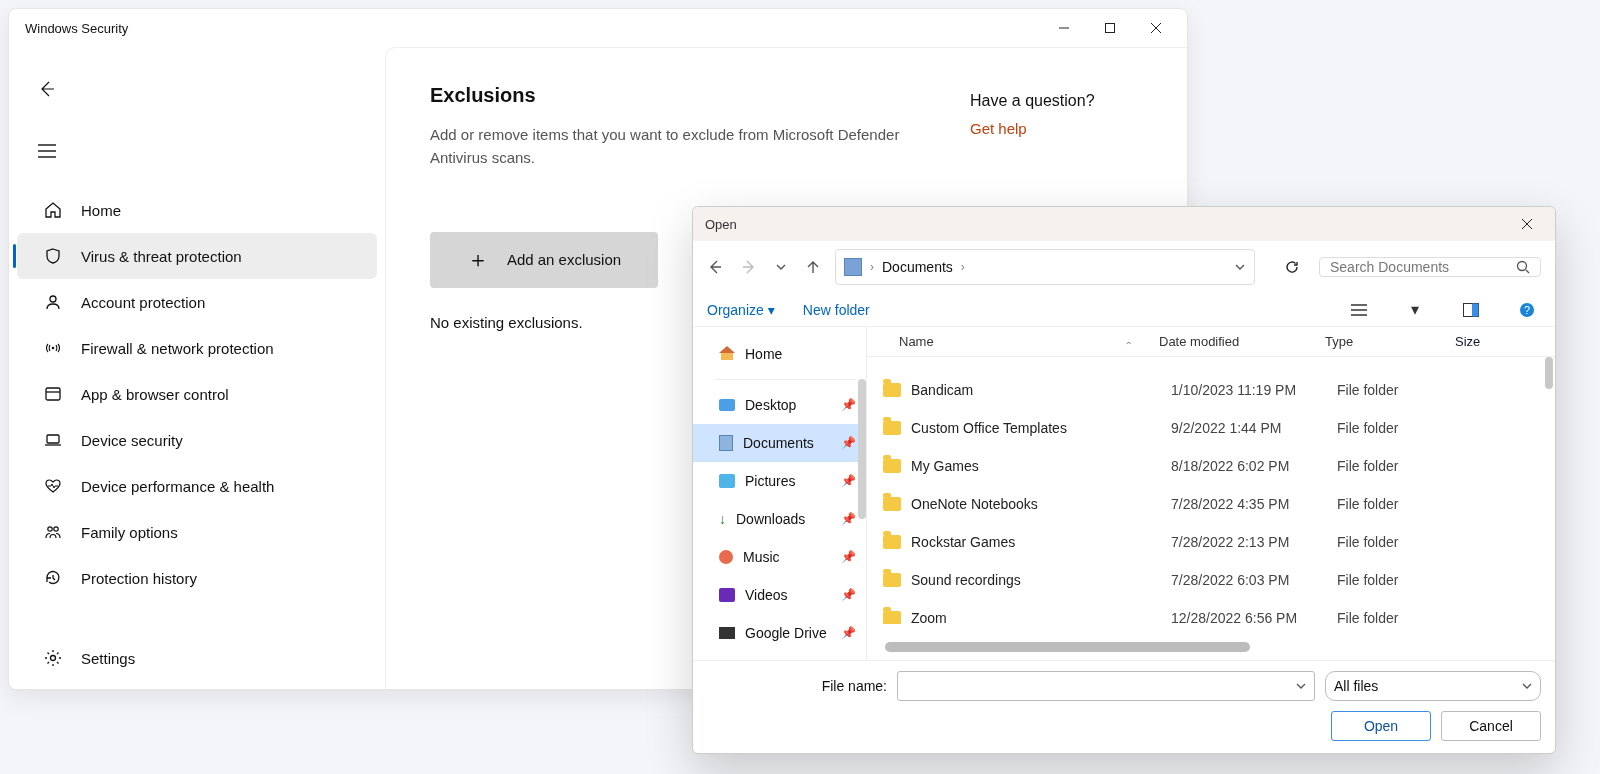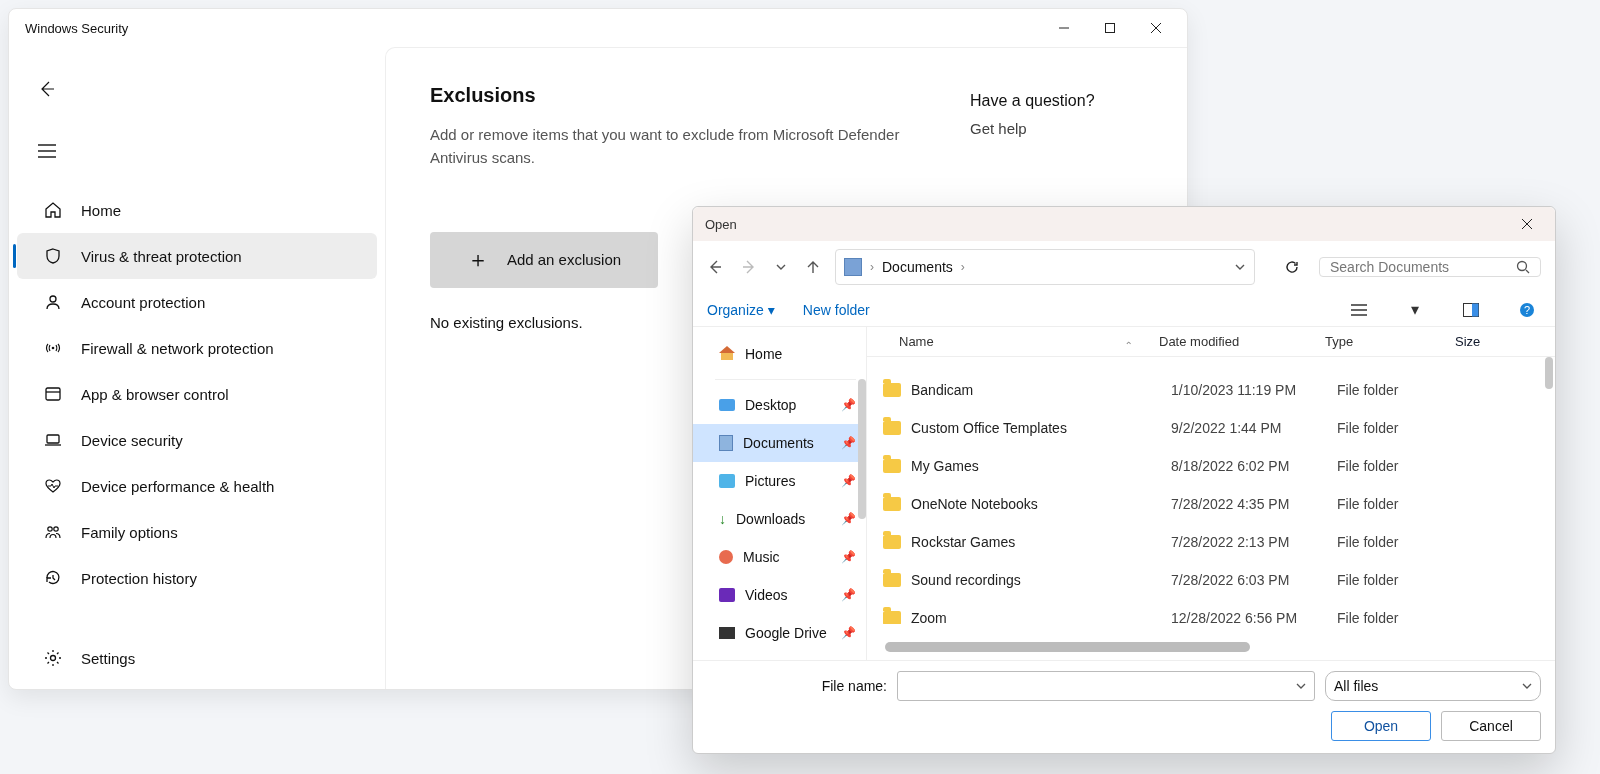--- a/index.html
+++ b/index.html
@@ -50,21 +50,21 @@
   .sec-desc { font-size: 15px; color: #555; line-height: 1.55; }
   .add-excl-btn {
     margin-top: 62px; width: 228px; height: 56px; background:#d6d6d6;
     display:flex; align-items:center; justify-content:center; gap:18px;
     border-radius:4px; font-size:15px; color:#111;
   }
   .plus-icon { font-size: 22px; font-weight:300;}
   .no-excl { margin-top: 26px; font-size: 15px; color:#111; }
   .sec-main-right { padding-top: 8px; }
   .help-q { font-size: 16px; color:#111; margin-bottom: 10px; }
-  .help-link { font-size: 15px; color:#404040; }
+  .help-link { font-size: 15px; color:#c2410c; }
 
   
   .open-dialog {
     position: absolute; top: 206px; left: 692px; width: 864px; height: 548px;
     background: #fff; border: 1px solid #ccc; border-radius: 6px;
     box-shadow: 0 18px 48px rgba(0,0,0,0.18);
     display: flex; flex-direction: column;
   }
   .open-titlebar {
     height: 34px; background:#f6f0ee; display:flex; align-items:center; justify-content:space-between;

